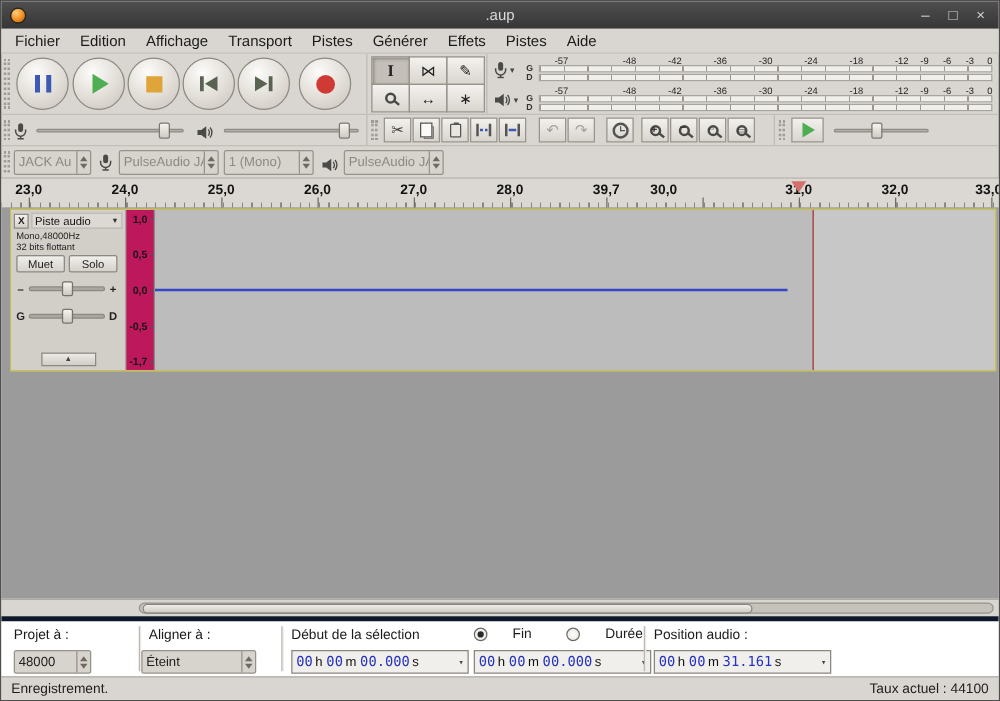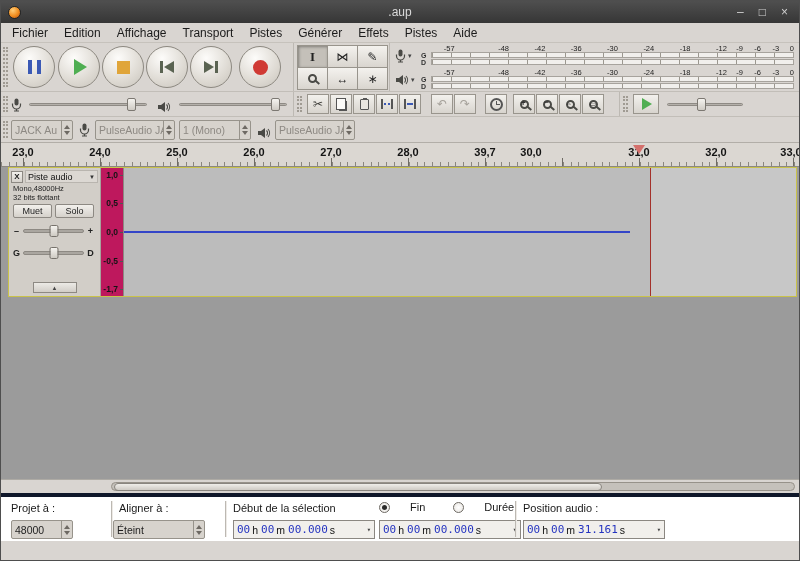--- a/index.html
+++ b/index.html
@@ -548,14 +548,18 @@
       <span class="tf-num">00</span>
         <span class="tf-unit">h</span>
       <span class="tf-num">00</span>
         <span class="tf-unit">m</span>
       <span class="tf-num">31.161</span>
         <span class="tf-unit">s</span>
       <span class="tf-arrow">▾</span>
     </div>
   </div>
 
+  <div class="statusbar">
+    <span>Enregistrement.</span>
+    <span class="status-right">Taux actuel : 44100</span>
+  </div>
 
 </div>
 
 </body></html>

